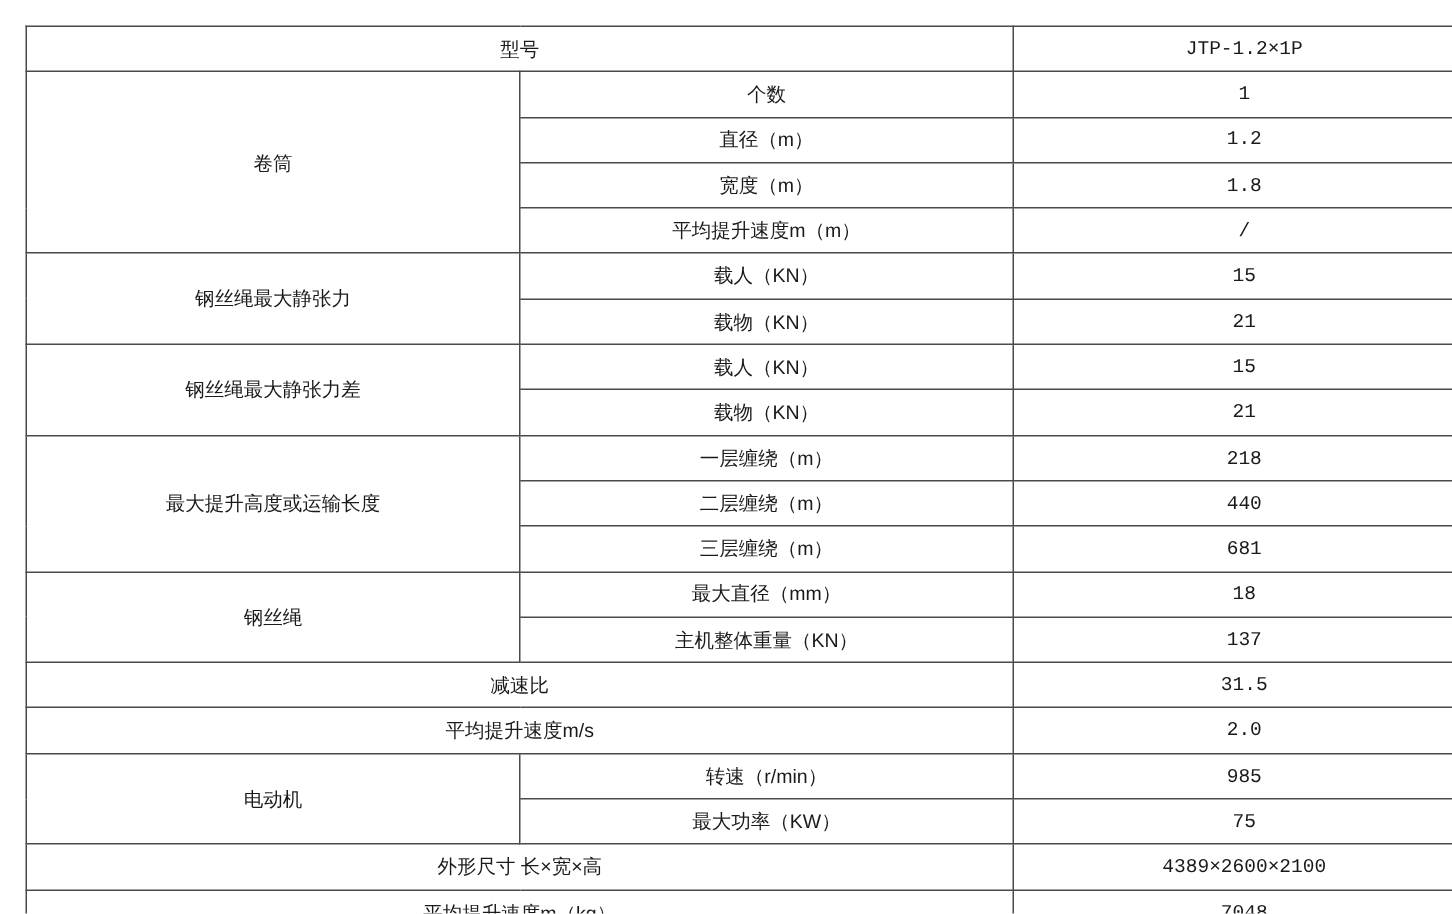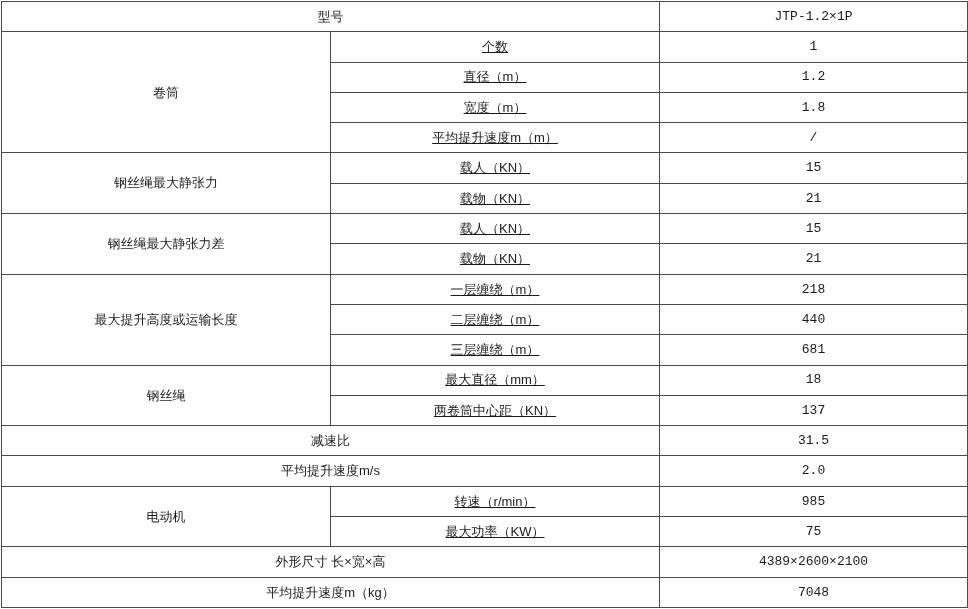--- a/index.html
+++ b/index.html
@@ -10,40 +10,40 @@
   body {
     width: 968px;
     height: 609px;
     font-family: "Liberation Sans", "DejaVu Sans", sans-serif;
     color: #1a1a1a;
   }
   .spec-table-wrap {
     width: 968px;
     height: 609px;
     box-sizing: border-box;
-    padding: 0;
+    padding: 16px;
   }
   table.spec-table {
     width: 966px;
     height: 607px;
     border-collapse: collapse;
     table-layout: fixed;
     margin: 1px 0 0 1px;
   }
   table.spec-table td {
     border: 1px solid #4a4a4a;
     text-align: center;
     vertical-align: middle;
     font-size: 13px;
     line-height: 1.2;
     padding: 2px 4px;
     box-sizing: border-box;
   }
   td.col-a { width: 370px; }
-  td.col-b { width: 288px; text-decoration: underline; }
+  td.col-b { width: 288px; }
   td.col-c { width: 308px; }
   td.span-ab { width: 658px; }
   .val {
     font-family: Liberation Mono, monospace;
     font-size: 13px;
   }
   .grp {
     font-size: 13px;
   }
   .sub {
@@ -112,21 +112,21 @@
         <td class="col-b sub">三层缠绕（m）</td>
         <td class="col-c val">681</td>
       </tr>
 
       <tr>
         <td class="col-a grp" rowspan="2">钢丝绳</td>
         <td class="col-b sub">最大直径（mm）</td>
         <td class="col-c val">18</td>
       </tr>
       <tr>
-        <td class="col-b sub">两卷筒中心距（KN）</td>
+        <td class="col-b sub">主机整体重量（KN）</td>
         <td class="col-c val">137</td>
       </tr>
 
       <tr>
         <td class="span-ab grp" colspan="2">减速比</td>
         <td class="col-c val">31.5</td>
       </tr>
       <tr>
         <td class="span-ab grp" colspan="2">平均提升速度m/s</td>
         <td class="col-c val">2.0</td>

